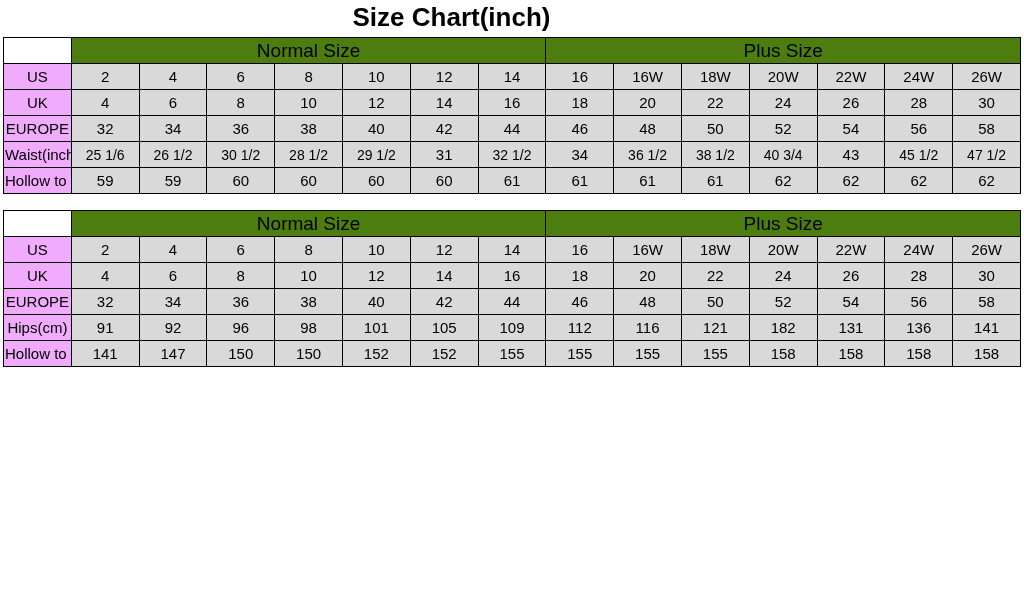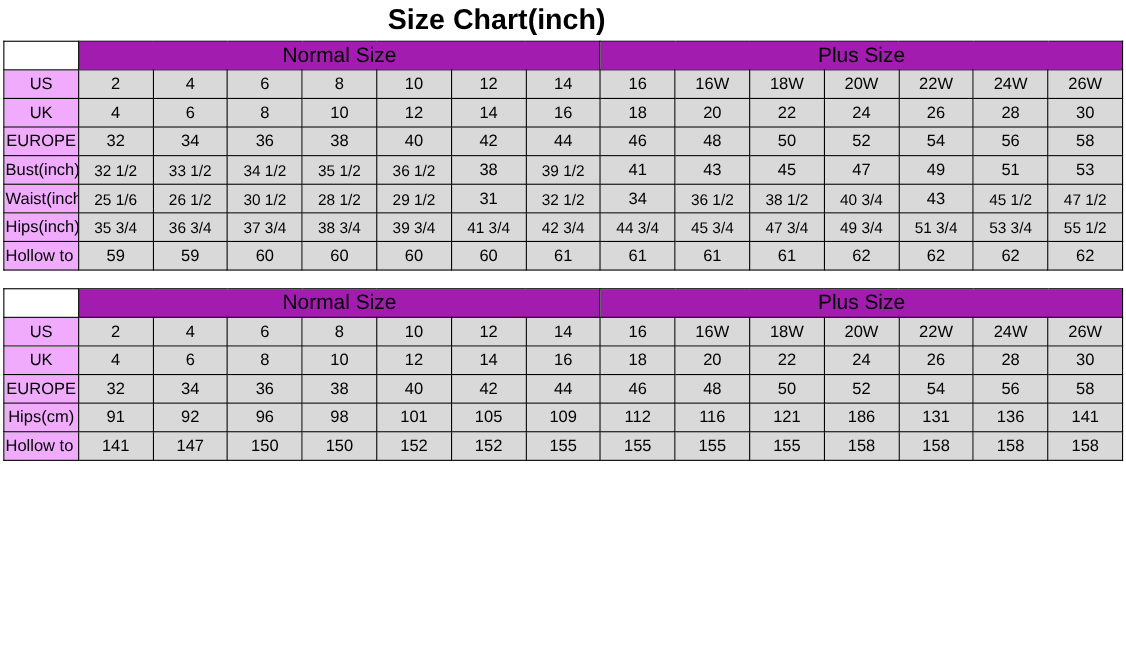--- a/index.html
+++ b/index.html
@@ -45,21 +45,21 @@
     background: #f0abfc;
     width: 190px;
     text-align: center;
     font-size: 15px;
   }
   .corner {
     background: #ffffff;
     border-left: 1px solid #000000;
   }
   .group-head {
-    background: #a21caf;
+    background: #4d7c0f;
     font-size: 19px;
     height: 32px;
   }
   .cell {
     background: #d9d9d9;
   }
   .cell-narrow {
     background: #d9d9d9;
     font-size: 14px;
   }
@@ -127,71 +127,37 @@
             <td class="cell">44</td>
             <td class="cell">46</td>
             <td class="cell">48</td>
             <td class="cell">50</td>
             <td class="cell">52</td>
             <td class="cell">54</td>
             <td class="cell">56</td>
             <td class="cell">58</td>
           </tr>
           <tr>
-            <th class="rowhead">Bust(inch)</th>
-            <td class="cell-narrow">32 1/2</td>
-            <td class="cell-narrow">33 1/2</td>
-            <td class="cell-narrow">34 1/2</td>
-            <td class="cell-narrow">35 1/2</td>
-            <td class="cell-narrow">36 1/2</td>
-            <td class="cell">38</td>
-            <td class="cell-narrow">39 1/2</td>
-            <td class="cell">41</td>
-            <td class="cell">43</td>
-            <td class="cell">45</td>
-            <td class="cell">47</td>
-            <td class="cell">49</td>
-            <td class="cell">51</td>
-            <td class="cell">53</td>
-          </tr>
-          <tr>
             <th class="rowhead">Waist(inch)</th>
             <td class="cell-narrow">25 1/6</td>
             <td class="cell-narrow">26 1/2</td>
             <td class="cell-narrow">30 1/2</td>
             <td class="cell-narrow">28 1/2</td>
             <td class="cell-narrow">29 1/2</td>
             <td class="cell">31</td>
             <td class="cell-narrow">32 1/2</td>
             <td class="cell">34</td>
             <td class="cell-narrow">36 1/2</td>
             <td class="cell-narrow">38 1/2</td>
             <td class="cell-narrow">40 3/4</td>
             <td class="cell">43</td>
             <td class="cell-narrow">45 1/2</td>
             <td class="cell-narrow">47 1/2</td>
           </tr>
           <tr>
-            <th class="rowhead">Hips(inch)</th>
-            <td class="cell-narrow">35 3/4</td>
-            <td class="cell-narrow">36 3/4</td>
-            <td class="cell-narrow">37 3/4</td>
-            <td class="cell-narrow">38 3/4</td>
-            <td class="cell-narrow">39 3/4</td>
-            <td class="cell-narrow">41 3/4</td>
-            <td class="cell-narrow">42 3/4</td>
-            <td class="cell-narrow">44 3/4</td>
-            <td class="cell-narrow">45 3/4</td>
-            <td class="cell-narrow">47 3/4</td>
-            <td class="cell-narrow">49 3/4</td>
-            <td class="cell-narrow">51 3/4</td>
-            <td class="cell-narrow">53 3/4</td>
-            <td class="cell-narrow">55 1/2</td>
-          </tr>
-          <tr>
             <th class="rowhead">Hollow to Floor(inch)</th>
             <td class="cell">59</td>
             <td class="cell">59</td>
             <td class="cell">60</td>
             <td class="cell">60</td>
             <td class="cell">60</td>
             <td class="cell">60</td>
             <td class="cell">61</td>
             <td class="cell">61</td>
             <td class="cell">61</td>
@@ -271,21 +237,21 @@
             <td class="cell">91</td>
             <td class="cell">92</td>
             <td class="cell">96</td>
             <td class="cell">98</td>
             <td class="cell">101</td>
             <td class="cell">105</td>
             <td class="cell">109</td>
             <td class="cell">112</td>
             <td class="cell">116</td>
             <td class="cell">121</td>
-            <td class="cell">186</td>
+            <td class="cell">182</td>
             <td class="cell">131</td>
             <td class="cell">136</td>
             <td class="cell">141</td>
           </tr>
           <tr>
             <th class="rowhead">Hollow to Floor(cm)</th>
             <td class="cell">141</td>
             <td class="cell">147</td>
             <td class="cell">150</td>
             <td class="cell">150</td>

